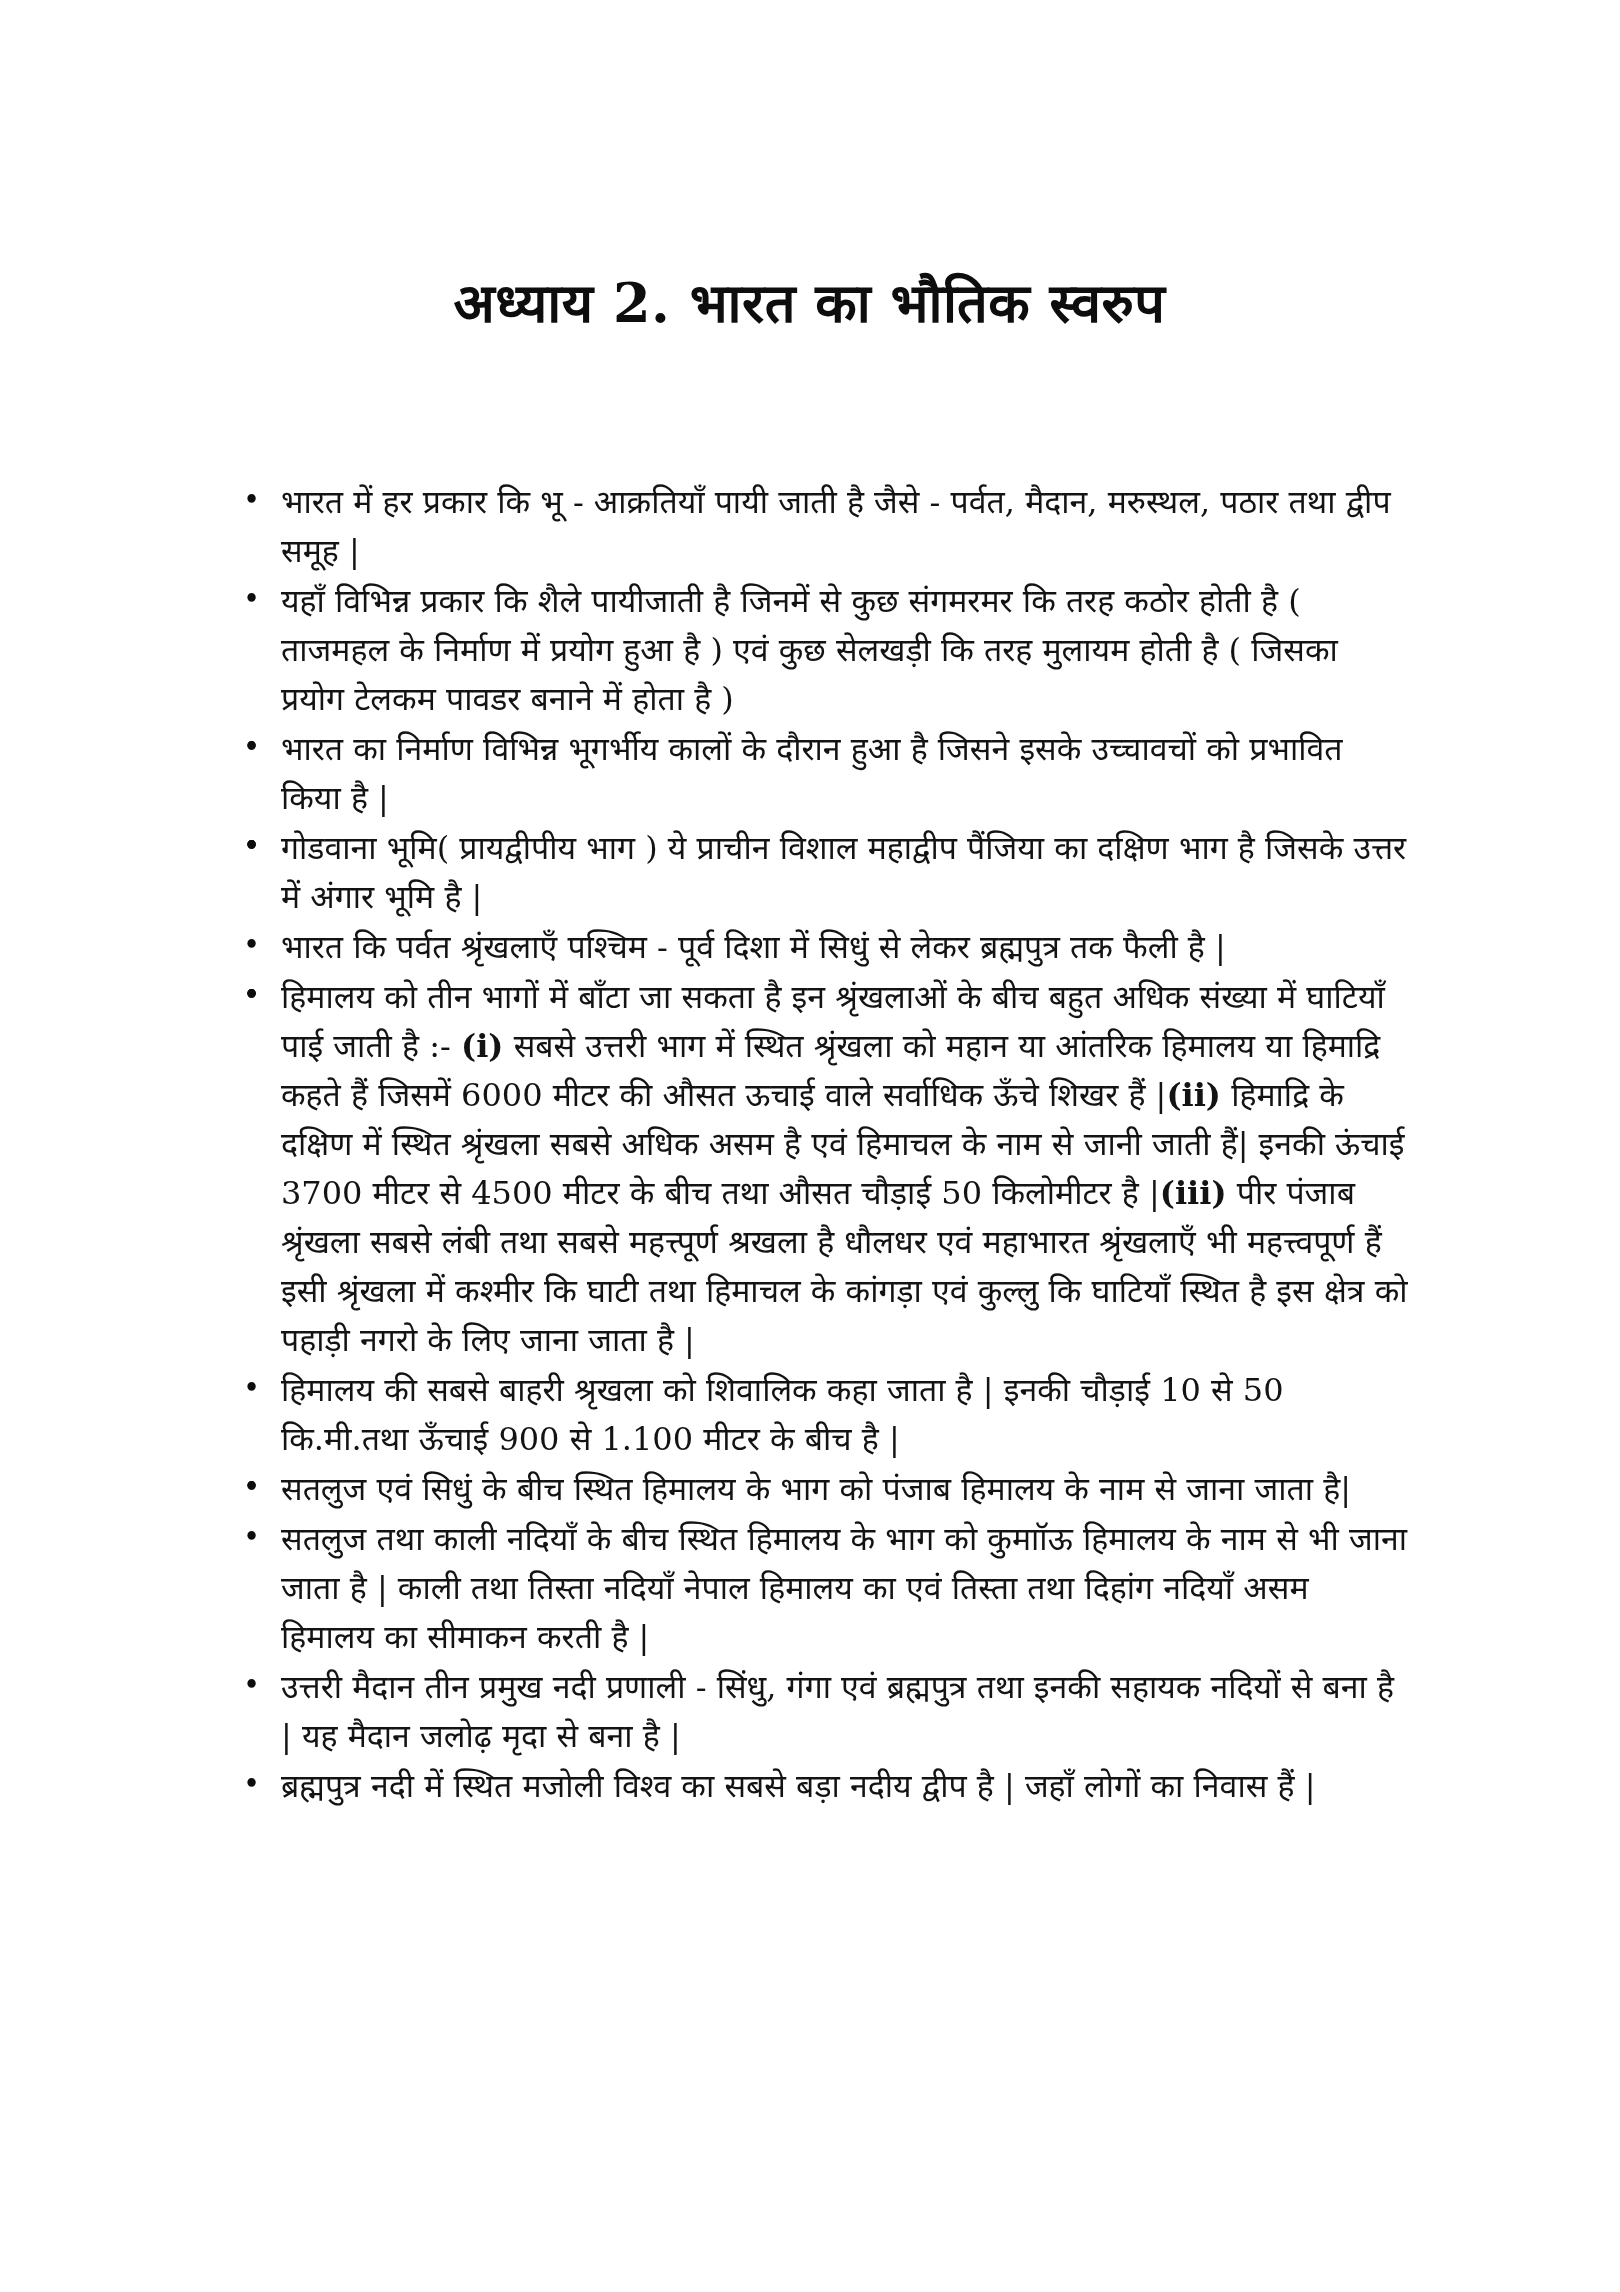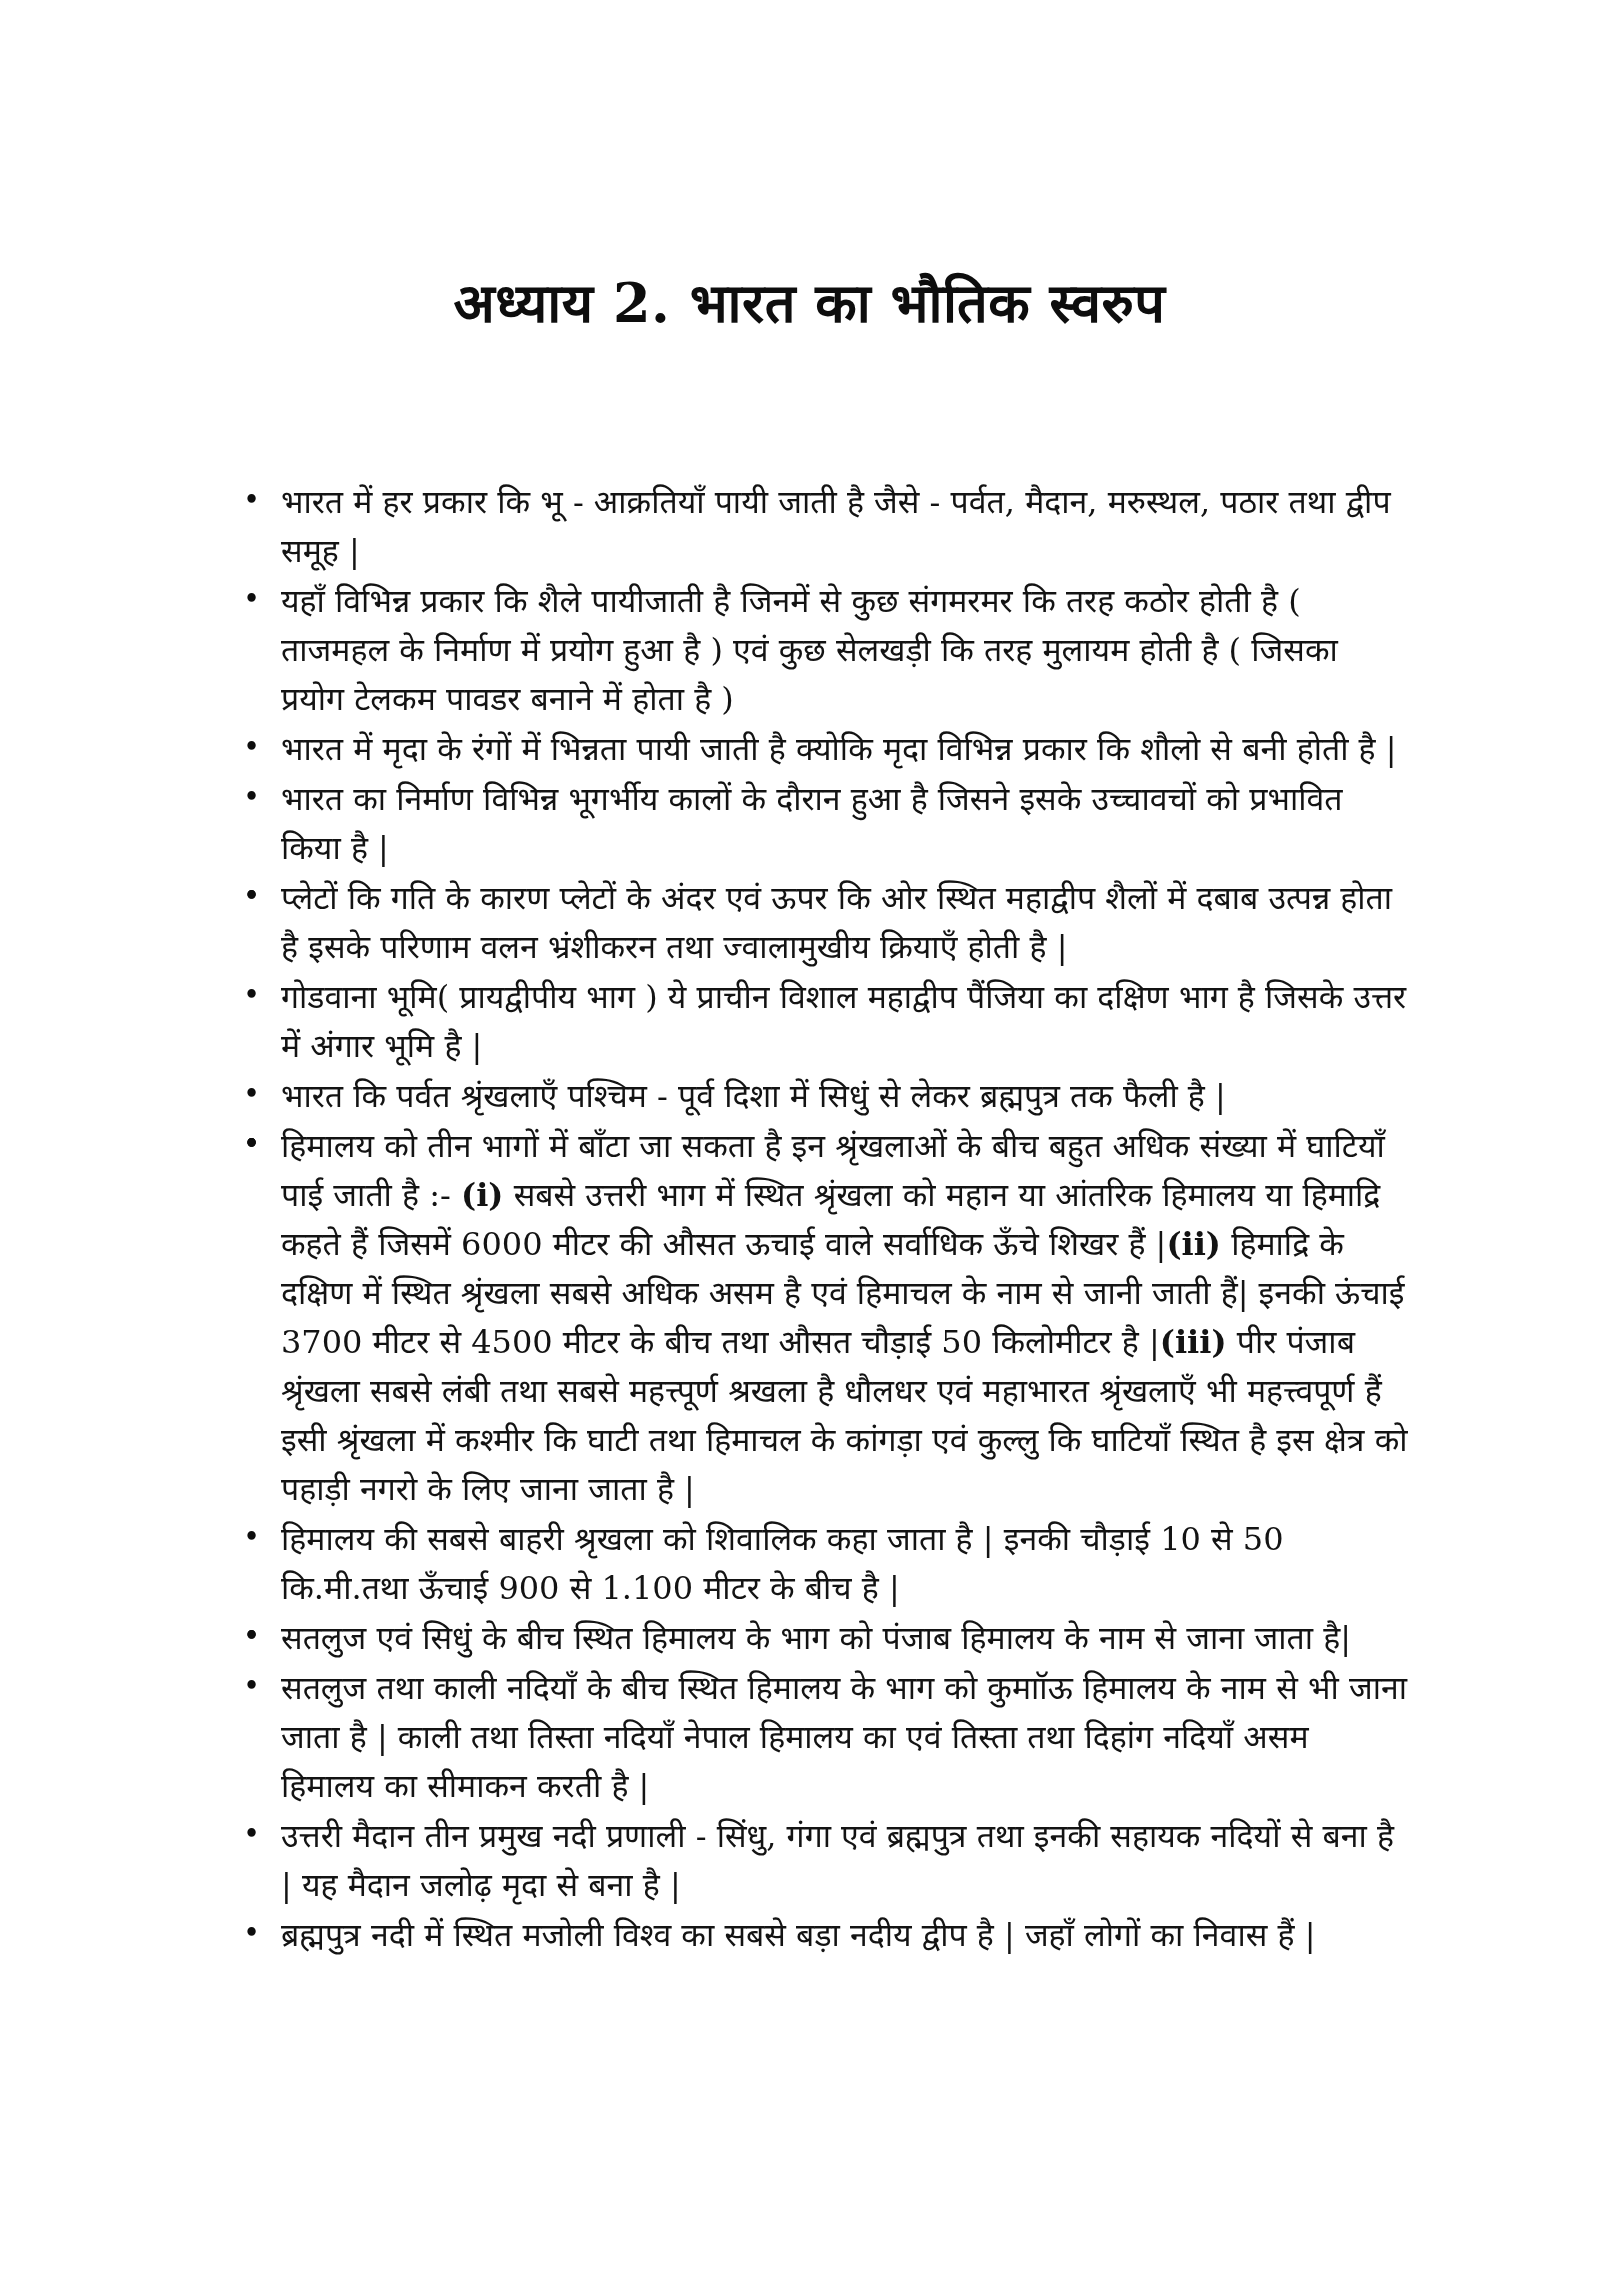--- a/index.html
+++ b/index.html
@@ -56,24 +56,24 @@
   }
 </style>
 </head>
 <body>
 
 <div class="page">
   <h1 class="doc-title">अध्याय 2. भारत का भौतिक स्वरुप</h1>
   <ul class="bullet-list">
       <li><span class="dot">•</span><span class="txt"><span>भारत में हर प्रकार कि भू - आक्रतियाँ पायी जाती है जैसे - पर्वत, मैदान, मरुस्थल, पठार तथा द्वीप समूह |</span></span></li>
       <li><span class="dot">•</span><span class="txt"><span>यहाँ विभिन्न प्रकार कि शैले पायीजाती है जिनमें से कुछ संगमरमर कि तरह  कठोर होती है ( ताजमहल के निर्माण में प्रयोग  हुआ है ) एवं कुछ सेलखड़ी कि तरह मुलायम होती है ( जिसका प्रयोग टेलकम पावडर बनाने में होता है )</span></span></li>
-      <li><span class="dot">•</span><span class="txt"><span>भारत में मृदा के रंगों में भिन्नता पायी जाती है क्योकि मृदा विभिन्न प्रकार कि शौलो से बनी होती है |</span></span></li>
+      <li><span class="dot">•</span></li>
       <li><span class="dot">•</span><span class="txt"><span>भारत का निर्माण विभिन्न भूगर्भीय कालों के दौरान हुआ है जिसने इसके उच्चावचों को प्रभावित किया है |</span></span></li>
       <li><span class="dot">•</span></li>
-      <li><span class="dot">•</span><span class="txt"><span>प्लेटों कि गति के कारण प्लेटों के अंदर एवं ऊपर कि ओर स्थित महाद्वीप शैलों में दबाब उत्पन्न होता है इसके परिणाम वलन भ्रंशीकरन तथा ज्वालामुखीय क्रियाएँ होती है |</span></span></li>
+      <li><span class="dot">•</span></li>
       <li><span class="dot">•</span><span class="txt"><span>गोडवाना भूमि( प्रायद्वीपीय भाग ) ये प्राचीन विशाल महाद्वीप पैंजिया का दक्षिण  भाग है जिसके उत्तर में अंगार भूमि है |</span></span></li>
       <li><span class="dot">•</span><span class="txt"><span>भारत कि पर्वत श्रृंखलाएँ पश्चिम - पूर्व दिशा में सिधुं से लेकर ब्रह्मपुत्र तक फैली है |</span></span></li>
       <li><span class="dot">•</span></li>
       <li><span class="dot">•</span></li>
       <li><span class="dot">•</span><span class="txt"><span>हिमालय को तीन भागों में बाँटा जा सकता है इन श्रृंखलाओं के बीच बहुत अधिक संख्या में घाटियाँ पाई जाती है :- </span><b>(i)</b><span> सबसे उत्तरी भाग में स्थित श्रृंखला को महान या आंतरिक हिमालय या हिमाद्रि कहते हैं जिसमें 6000 मीटर की औसत ऊचाई वाले सर्वाधिक ऊँचे शिखर हैं |</span><b>(ii)</b><span> हिमाद्रि के दक्षिण में स्थित श्रृंखला सबसे अधिक असम है एवं हिमाचल के नाम से जानी जाती हैं| इनकी ऊंचाई 3700 मीटर से 4500 मीटर के बीच तथा औसत चौड़ाई 50 किलोमीटर है |</span><b>(iii)</b><span> पीर पंजाब श्रृंखला सबसे लंबी तथा सबसे महत्त्पूर्ण श्रखला है धौलधर एवं महाभारत श्रृंखलाएँ भी महत्त्वपूर्ण हैं इसी श्रृंखला में कश्मीर कि घाटी तथा हिमाचल के कांगड़ा एवं कुल्लु कि घाटियाँ स्थित है इस क्षेत्र को पहाड़ी नगरो के लिए जाना जाता है |</span></span></li>
       <li><span class="dot">•</span><span class="txt"><span>हिमालय की सबसे बाहरी श्रृखला को शिवालिक कहा जाता है | इनकी चौड़ाई 10 से 50 कि.मी.तथा ऊँचाई 900 से 1.100 मीटर के बीच है |</span></span></li>
       <li><span class="dot">•</span></li>
       <li><span class="dot">•</span><span class="txt"><span>सतलुज एवं सिधुं के बीच स्थित हिमालय के भाग को पंजाब हिमालय के नाम से जाना जाता है|</span></span></li>
       <li><span class="dot">•</span><span class="txt"><span>सतलुज तथा काली नदियाँ के बीच स्थित हिमालय के भाग को कुमाॉऊ हिमालय के नाम से भी जाना जाता है | काली तथा तिस्ता  नदियाँ नेपाल हिमालय का एवं तिस्ता तथा दिहांग नदियाँ असम हिमालय का सीमाकन करती है |</span></span></li>
       <li><span class="dot">•</span><span class="txt"><span>उत्तरी मैदान तीन प्रमुख नदी प्रणाली - सिंधु, गंगा एवं ब्रह्मपुत्र तथा इनकी सहायक नदियों से बना है | यह मैदान जलोढ़ मृदा से बना है |</span></span></li>

